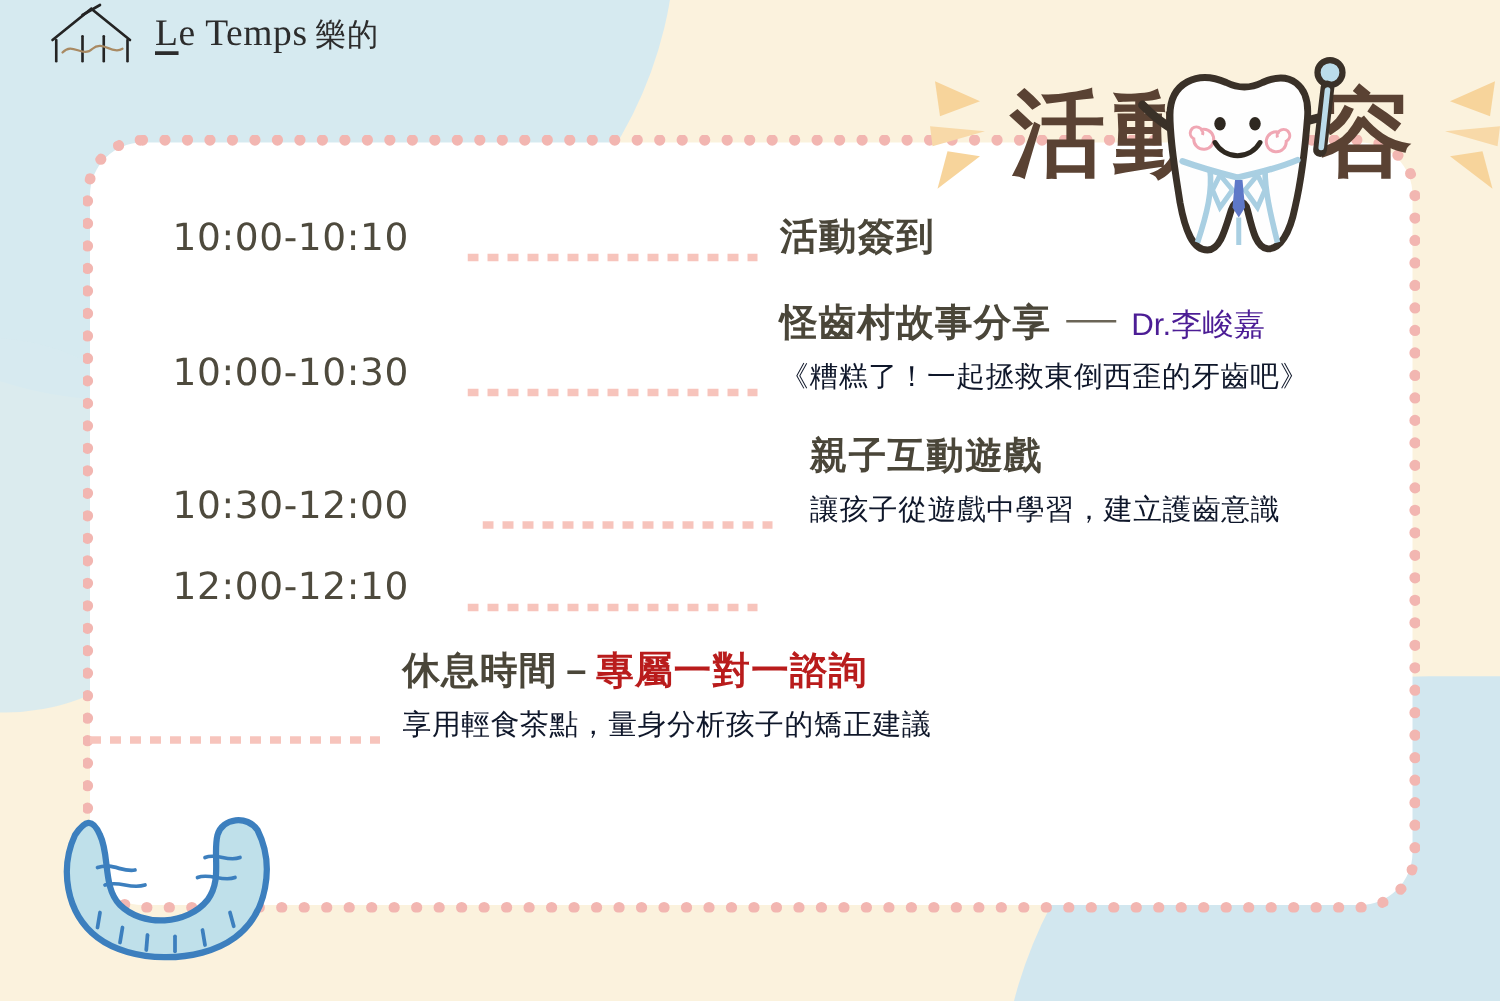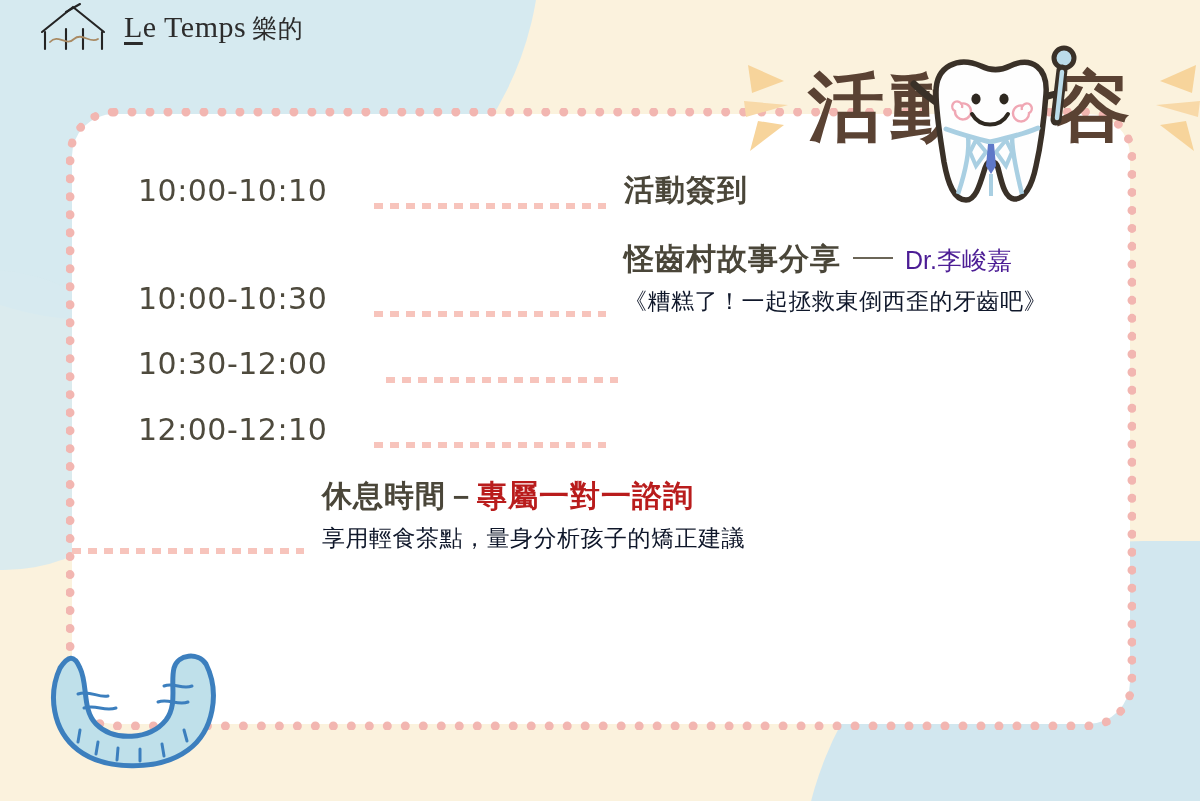--- a/index.html
+++ b/index.html
@@ -207,20 +207,26 @@
         <div class="c-title">
           <span>怪齒村故事分享</span><span class="emdash"></span><span class="speaker">Dr.李峻嘉</span>
         </div>
         <div class="c-sub">《糟糕了！一起拯救東倒西歪的牙齒吧》</div>
       </div>
     </div>
 
     <div class="row" style="margin-bottom:28px;gap:12px;">
       <div class="time">10:30-12:00</div>
       <div class="dashline"></div>
+      <div class="content">
+        <div class="c-title">
+          <span>親子互動遊戲</span>
+        </div>
+        <div class="c-sub">讓孩子從遊戲中學習，建立護齒意識</div>
+      </div>
     </div>
 
     <div class="row" style="margin-bottom:28px;">
       <div class="time">12:00-12:10</div>
       <div class="dashline"></div>
     </div>
 
     <div class="row" style="margin-bottom:0;">
       <div class="dashline"></div>
       <div class="content">

